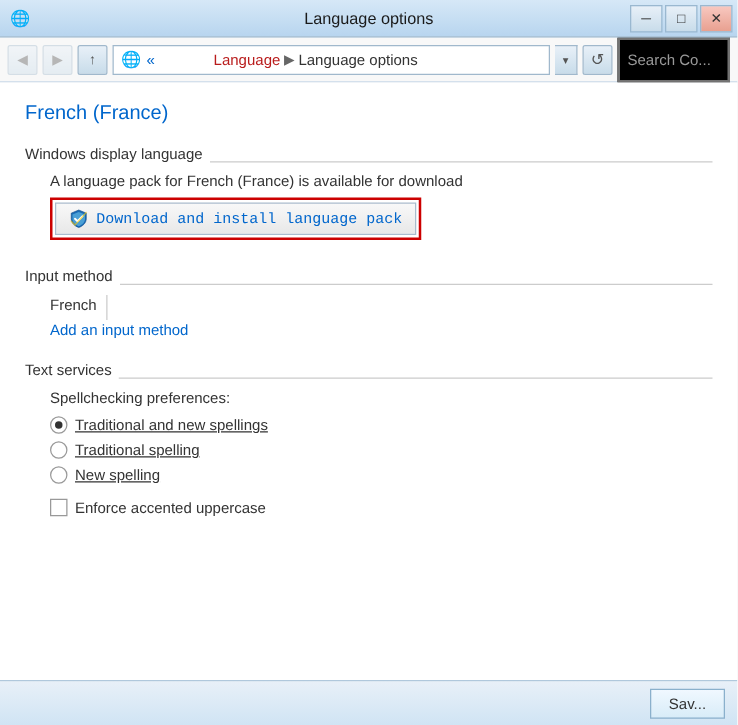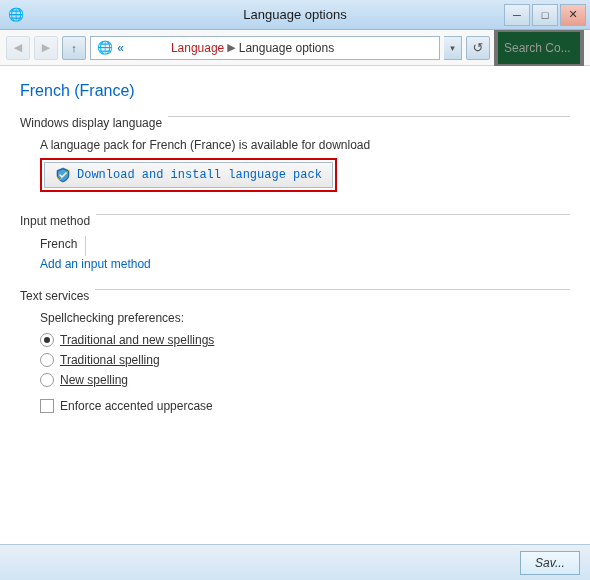--- a/index.html
+++ b/index.html
@@ -125,22 +125,22 @@
       align-items: center;
       justify-content: center;
       font-size: 13px;
       color: #555;
       cursor: pointer;
       border-radius: 2px;
     }
     .search-box {
       width: 90px;
       height: 24px;
-      border: 4px solid #737373;
-      background: #14532d;
+      border: 2px solid #737373;
+      background: #000000;
       padding: 16px 6px;
       font-size: 12px;
       color: #999;
       display: flex;
       align-items: center;
     }
 
     
     .content {
       background: white;
@@ -159,21 +159,21 @@
 
     .section {
       margin-bottom: 18px;
     }
 
     .section-header {
       font-size: 12px;
       color: #333;
       margin-bottom: 8px;
       display: flex;
-      align-items: flex-start;
+      align-items: flex-end;
       gap: 0;
     }
     .section-header::after {
       content: '';
       flex: 1;
       height: 1px;
       background: #ccc;
       margin-left: 6px;
     }
 
@@ -310,21 +310,20 @@
       width: 60px;
       height: 24px;
       background: linear-gradient(to bottom, #f0f8ff, #d8ecf8);
       border: 1px solid #8ab0cc;
       font-size: 12px;
       color: #333;
       cursor: pointer;
       display: flex;
       align-items: center;
       justify-content: center;
-      font-style: italic;
     }
 
     
     .shield-svg {
       width: 16px;
       height: 16px;
     }
   </style>
 </head>
 <body>

